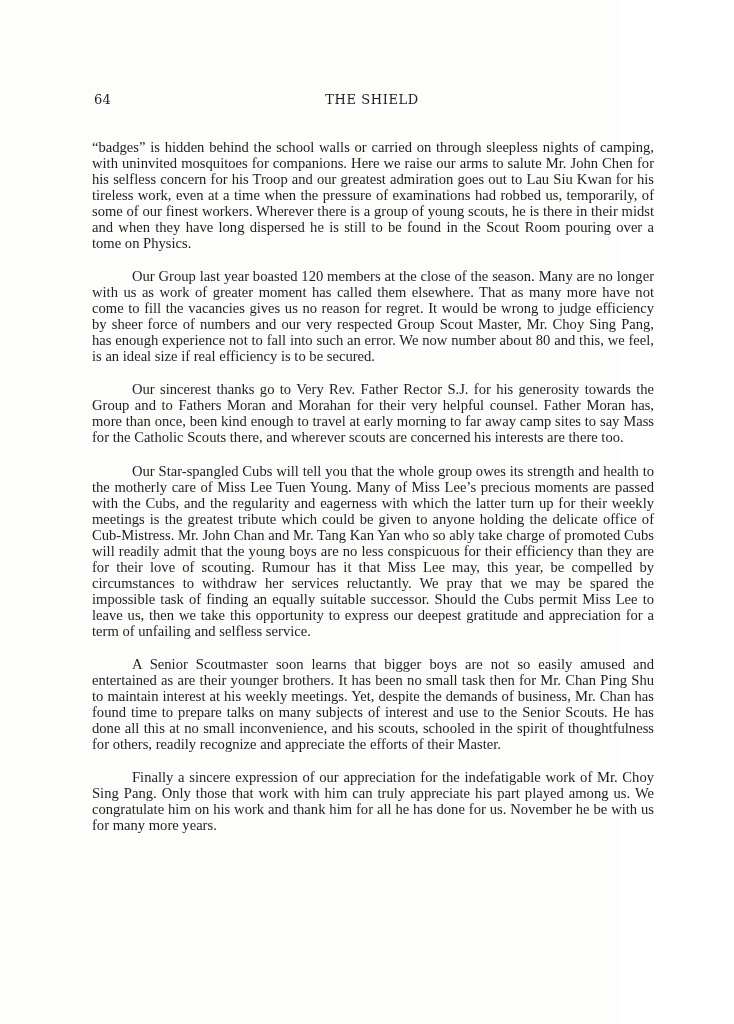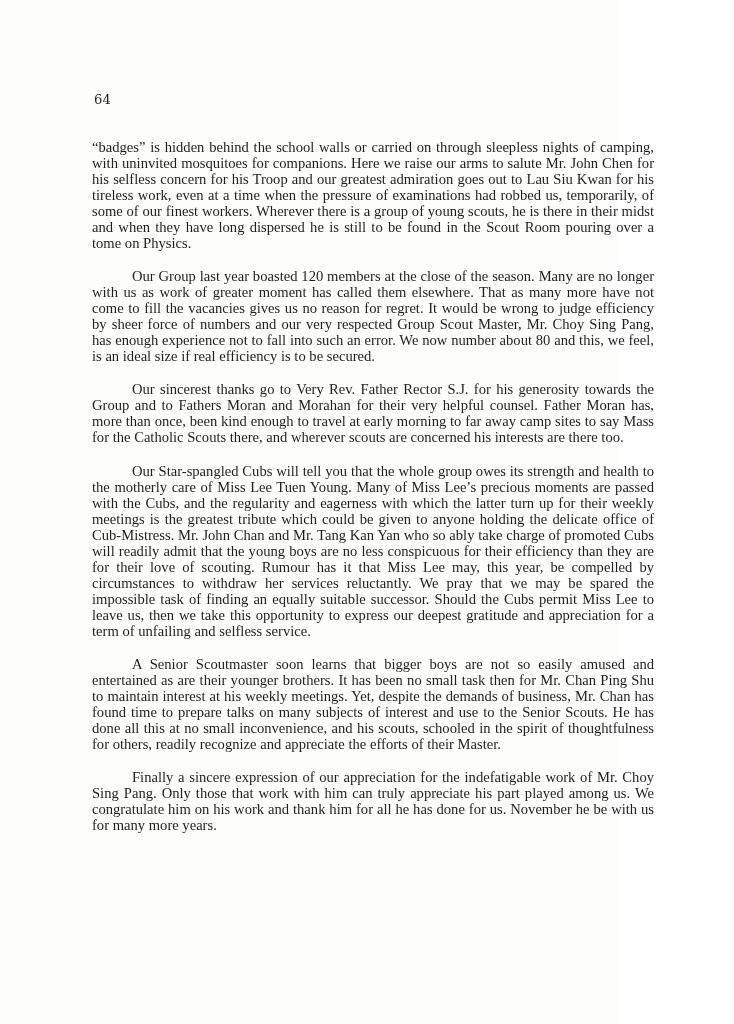--- a/index.html
+++ b/index.html
@@ -64,20 +64,21 @@
       text-indent: 40px;
       font-family: Liberation Serif, serif;
     }
   </style>
 </head>
 <body>
 
 <div class="page">
   <div class="running-head">
     <span class="page-number">64</span>
+    <span class="journal-title">THE SHIELD</span>
   </div>
 
   <div class="body-text">
     <p>“badges” is hidden behind the school walls or carried on through sleepless nights of camping, with uninvited mosquitoes for companions. Here we raise our arms to salute Mr. John Chen for his selfless concern for his Troop and our greatest admiration goes out to Lau Siu Kwan for his tireless work, even at a time when the pressure of examinations had robbed us, temporarily, of some of our finest workers.  Wherever there is a group of young scouts, he is there in their midst and when they have long dispersed he is still to be found in the Scout Room pour­ing over a tome on Physics.</p>
     <p class="indented">Our Group last year boasted 120 members at the close of the season.  Many are no longer with us as work of greater moment has called them elsewhere. That as many more have not come to fill the vacancies gives us no reason for regret. It would be wrong to judge efficiency by sheer force of numbers and our very re­spected Group Scout Master, Mr. Choy Sing Pang, has enough experience not to fall into such an error.  We now number about 80 and this, we feel, is an ideal size if real efficiency is to be secured.</p>
     <p class="indented">Our sincerest thanks go to Very Rev. Father Rector S.J. for his generosity towards the Group and to Fathers Moran and Morahan for their very helpful counsel.  Father Moran has, more than once, been kind enough to travel at early morning to far away camp sites to say Mass for the Catholic Scouts there, and wherever scouts are concerned his interests are there too.</p>
     <p class="indented">Our Star-spangled Cubs will tell you that the whole group owes its strength and health to the motherly care of Miss Lee Tuen Young.  Many of Miss Lee’s precious moments are passed with the Cubs, and the regularity and eagerness with which the latter turn up for their weekly meetings is the greatest tribute which could be given to anyone holding the delicate office of Cub-Mistress.  Mr. John Chan and Mr. Tang Kan Yan who so ably take charge of promoted Cubs will readi­ly admit that the young boys are no less conspicuous for their efficiency than they are for their love of scouting.  Rumour has it that Miss Lee may, this year, be compelled by circumstances to withdraw her services reluctantly.  We pray that we may be spared the impossible task of finding an equally suitable successor. Should the Cubs permit Miss Lee to leave us, then we take this opportunity to express our deepest gratitude and appreciation for a term of unfailing and selfless service.</p>
     <p class="indented">A Senior Scoutmaster soon learns that bigger boys are not so easily amused and entertained as are their younger brothers.  It has been no small task then for Mr. Chan Ping Shu to maintain interest at his weekly meetings.  Yet, despite the demands of business, Mr. Chan has found time to prepare talks on many subjects of interest and use to the Senior Scouts.  He has done all this at no small incon­venience, and his scouts, schooled in the spirit of thoughtfulness for others, readily recognize and appreciate the efforts of their Master.</p>
     <p class="indented">Finally a sincere expression of our appreciation for the indefatigable work of Mr. Choy Sing Pang.  Only those that work with him can truly appreciate his part played among us.  We congratulate him on his work and thank him for all he has done for us.  November he be with us for many more years.</p>
   </div>

